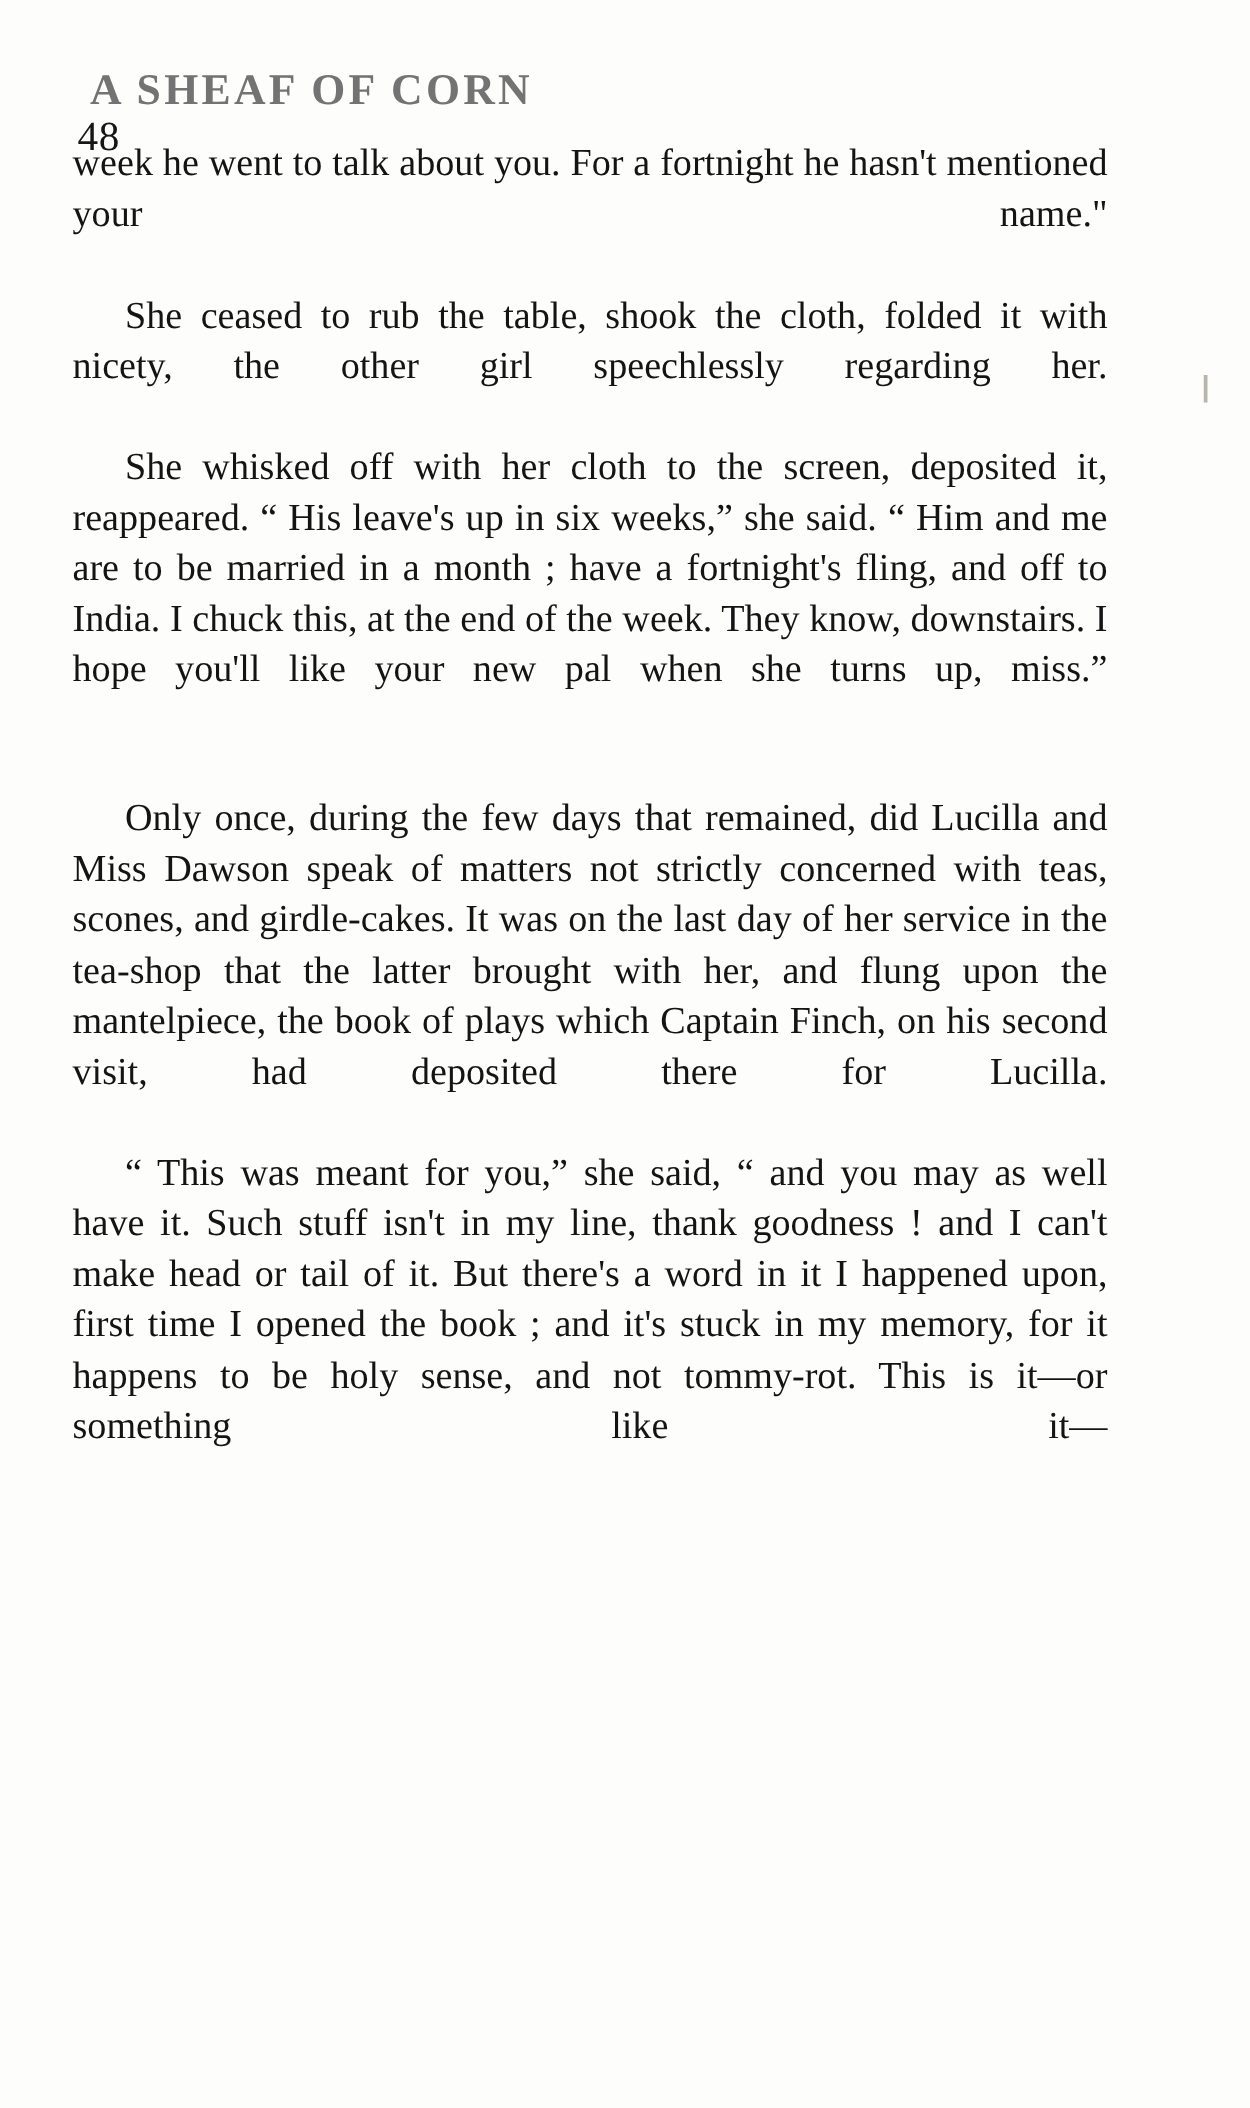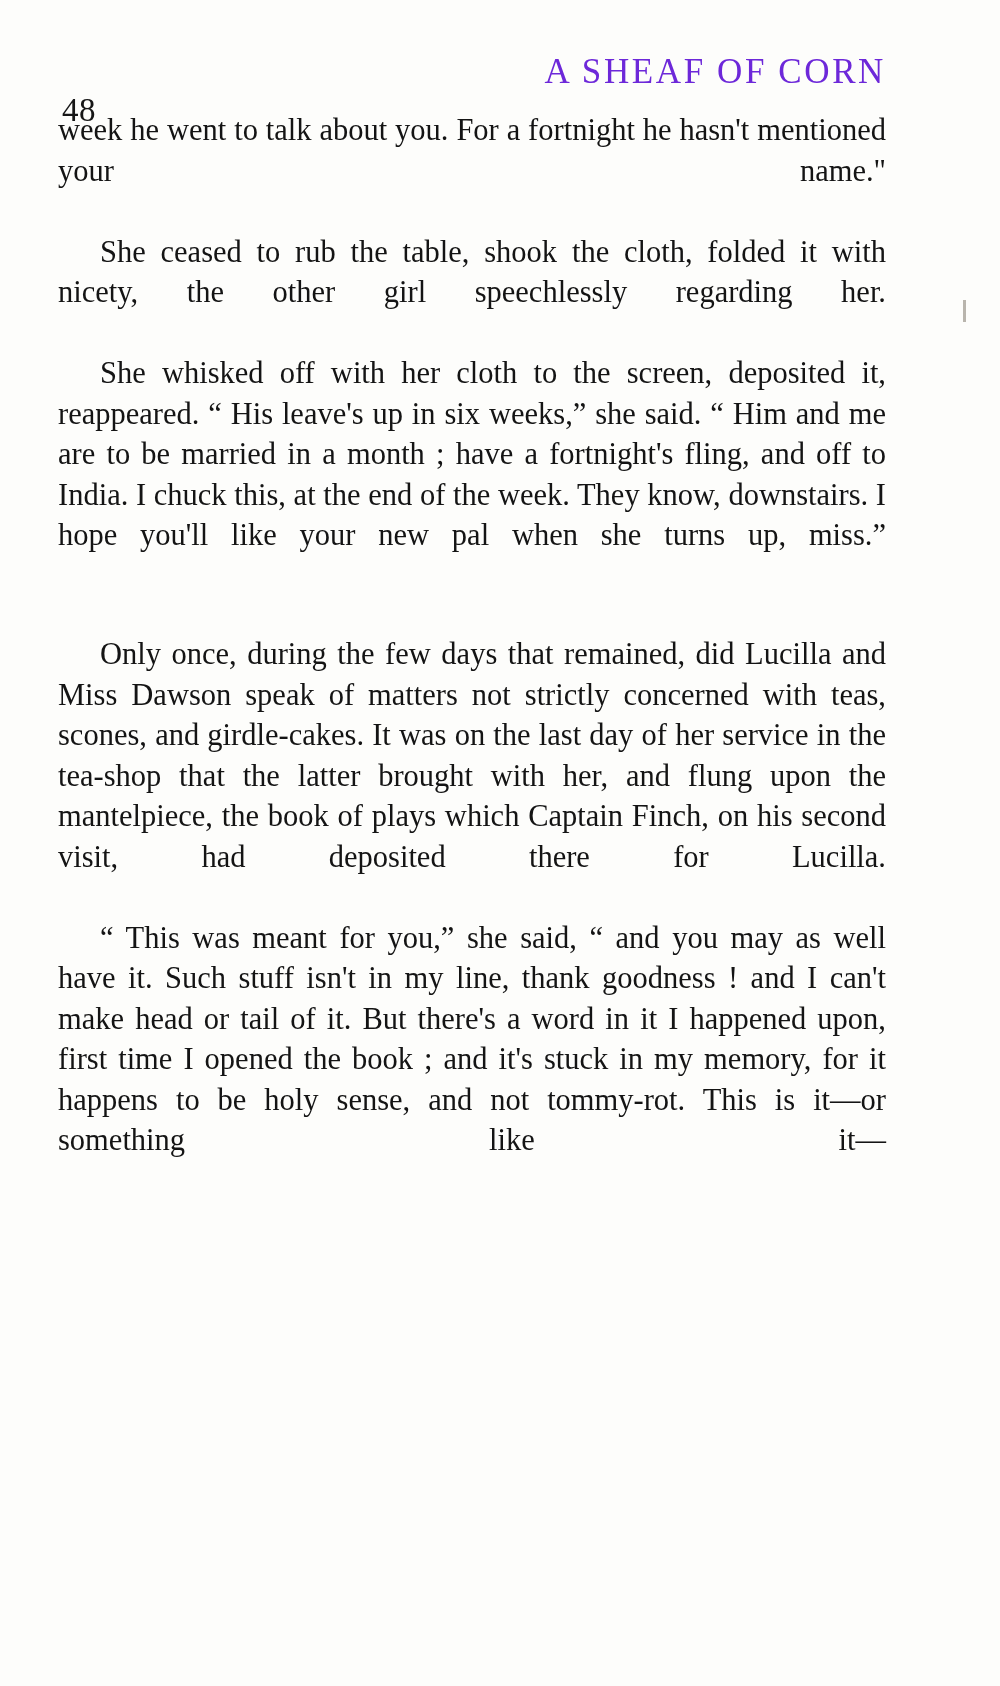--- a/index.html
+++ b/index.html
@@ -38,25 +38,25 @@
     font-family: "Liberation Serif", serif;
     letter-spacing: 0.5px;
     color: #161616;
     margin-top: 36px;
   }
   .running-title {
     position: absolute;
     left: 0;
     right: 0;
     top: 4px;
-    text-align: right;
+    text-align: left;
     font-size: 35px;
-    font-weight: normal;
+    font-weight: bold;
     letter-spacing: 2.6px;
-    color: #6d28d9;
+    color: #737373;
     font-family: "Liberation Serif", serif;
     padding-left: 14px;
   }
   .body-text {
     width: 828px;
   }
   p.para {
     margin: 0;
     font-size: 30.5px;
     line-height: 40.5px;

